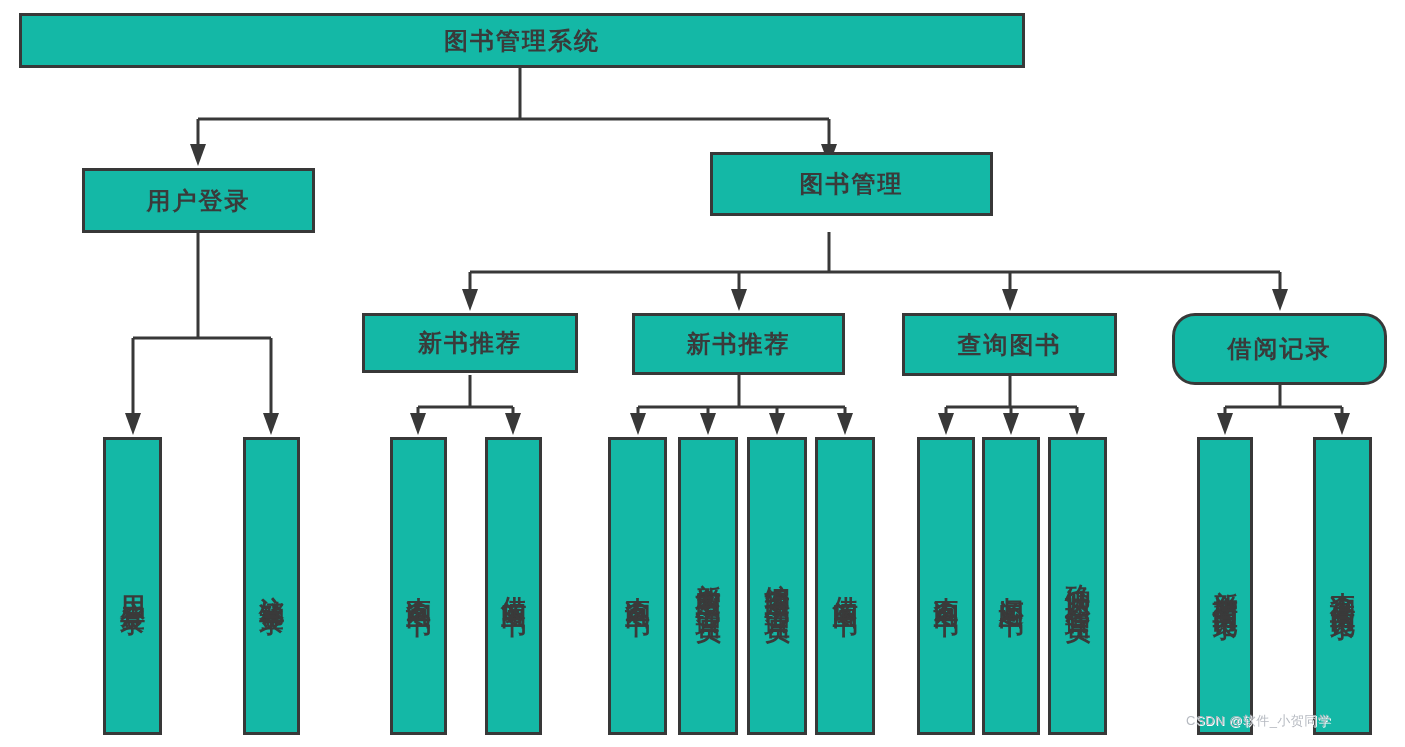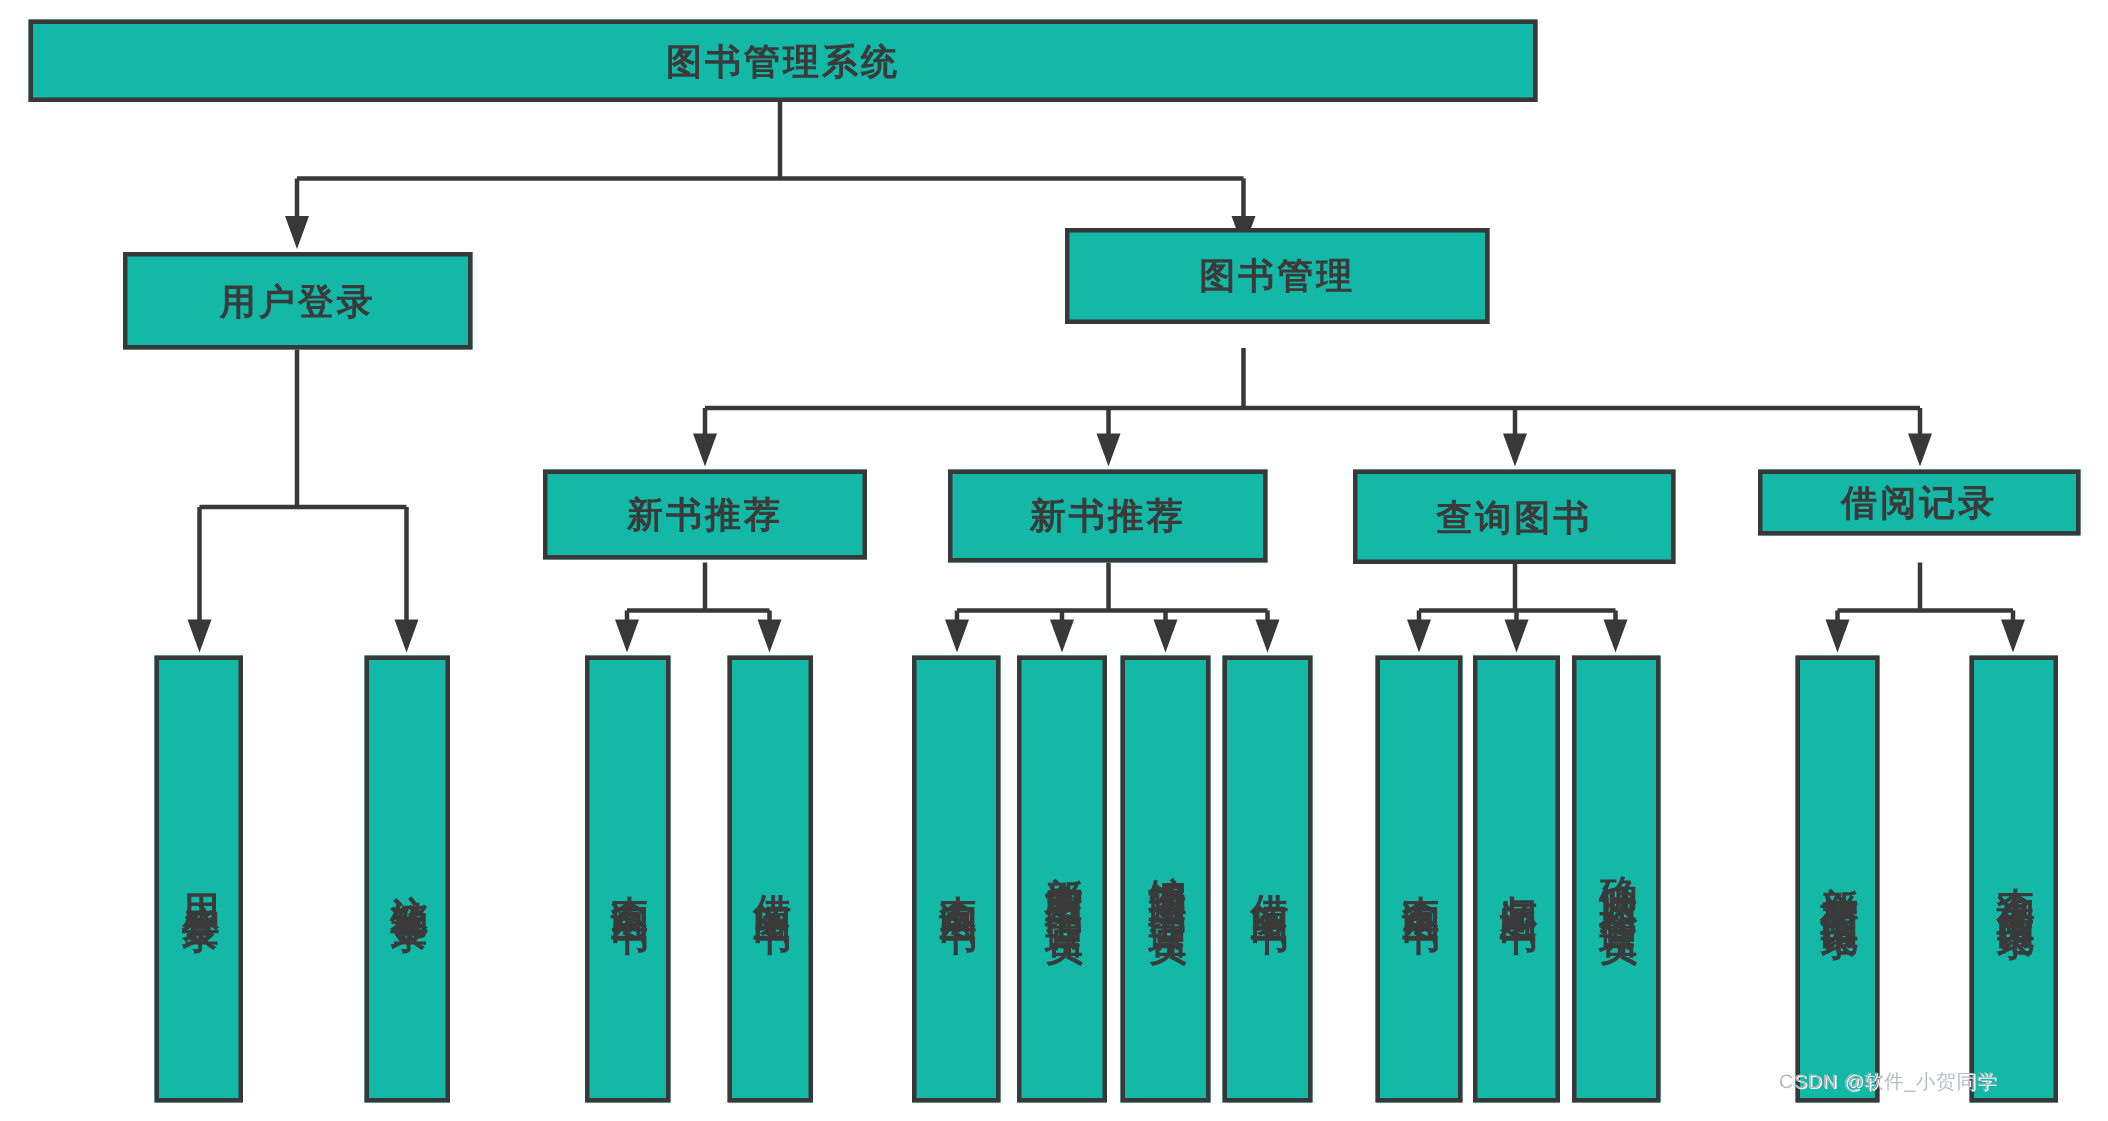--- a/index.html
+++ b/index.html
@@ -30,21 +30,21 @@
     writing-mode:vertical-rl;text-orientation:mixed;
     font-size:25px;letter-spacing:5px;line-height:1.1;white-space:nowrap;
   }
   
   .n-root      {left:19px;  top:13px;  width:1006px;height:55px;}
   .n-login     {left:82px;  top:168px; width:233px; height:65px;}
   .n-mgmt      {left:710px; top:152px; width:283px; height:64px;}
   .n-recommend {left:362px; top:313px; width:216px; height:60px;}
   .n-borrow    {left:632px; top:313px; width:213px; height:62px;}
   .n-current   {left:902px; top:313px; width:215px; height:63px;}
-  .n-records   {left:1172px;top:313px; width:215px; height:44px;}
+  .n-records   {left:1172px;top:313px; width:215px; height:72px;border-radius:23px;}
   .leaf{top:437px;height:298px;}
   .l-login-0 {left:103px; width:59px;}
   .l-login-1 {left:243px; width:57px;}
   .l-rec-0   {left:390px; width:57px;}
   .l-rec-1   {left:485px; width:57px;}
   .l-bor-0   {left:608px; width:59px;}
   .l-bor-1   {left:678px; width:60px;}
   .l-bor-2   {left:747px; width:60px;}
   .l-bor-3   {left:815px; width:60px;}
   .l-cur-0   {left:917px; width:58px;}

